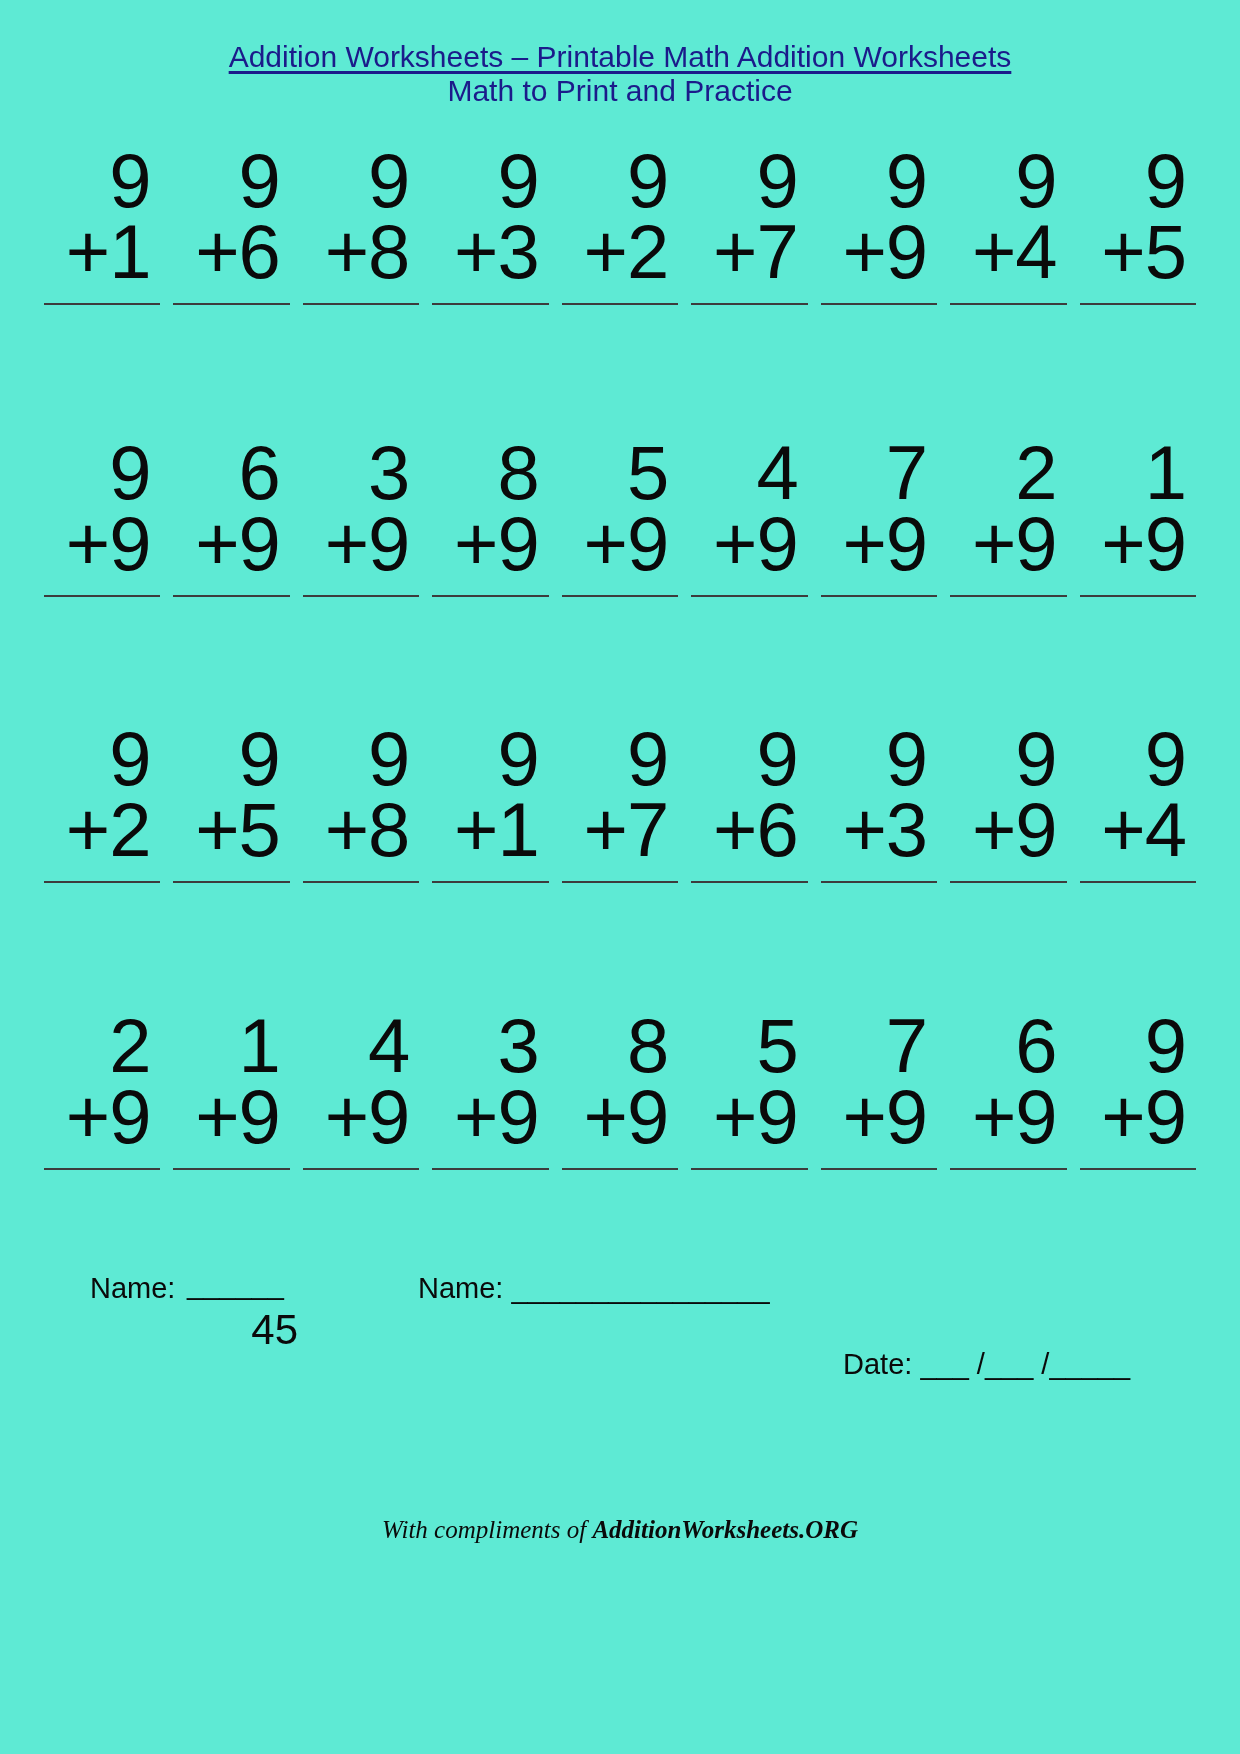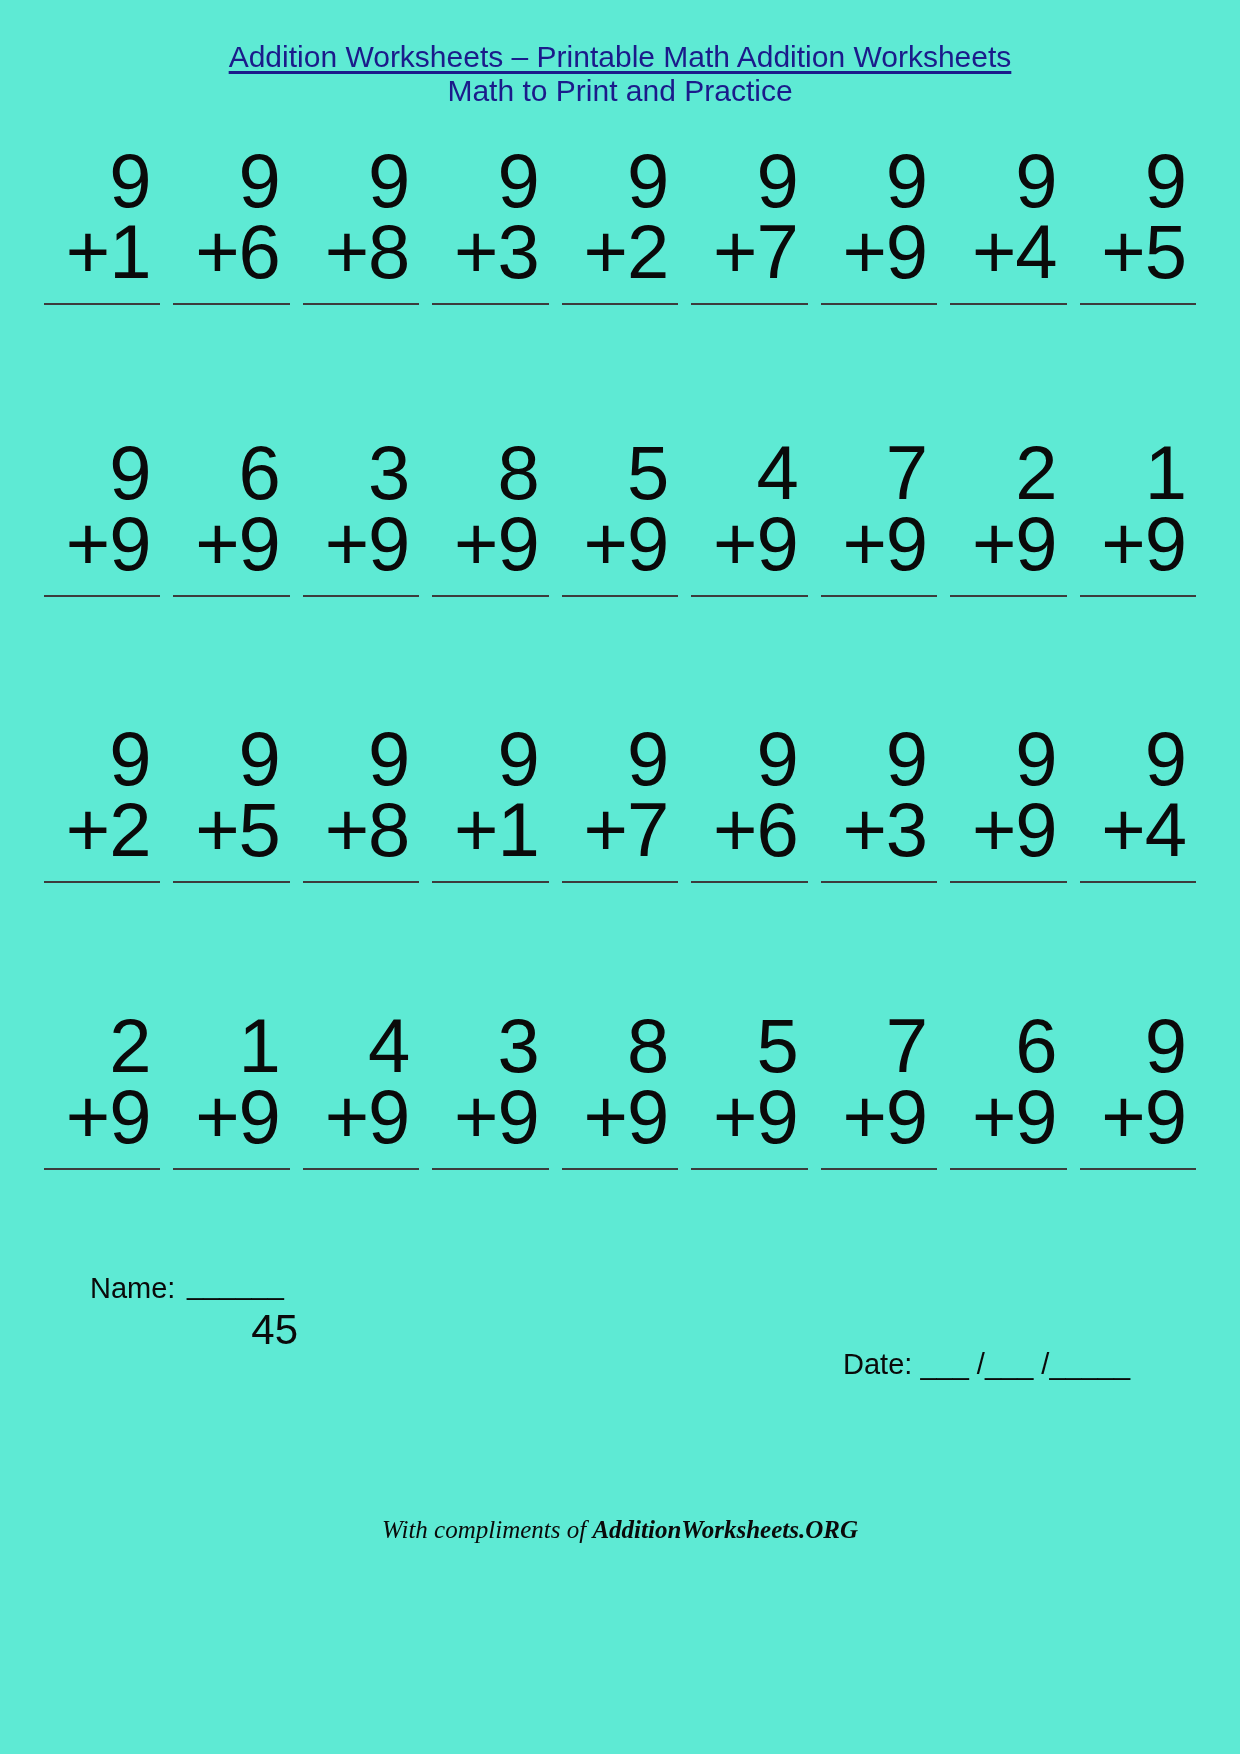--- a/index.html
+++ b/index.html
@@ -272,19 +272,20 @@
         <div class="num">9</div>
         <div class="num">+9</div>
         <div class="answer-line"></div>
       </div>
     </div>
 
   <span class="field score-label">Name:</span>
   <span class="field score-blank blank">______</span>
   <span class="field score-value">45</span>
 
+  <span class="field name-field"><span>Name:</span> <span class="blank">________________</span></span>
 
   <span class="field date-field"><span>Date:</span> <span class="blank">___ /___ /_____</span></span>
 
 
   <div class="credits credits-1"><span>With compliments of </span><span class="credits-brand">AdditionWorksheets.ORG</span></div>
 
 </div>
 
 </body></html>

